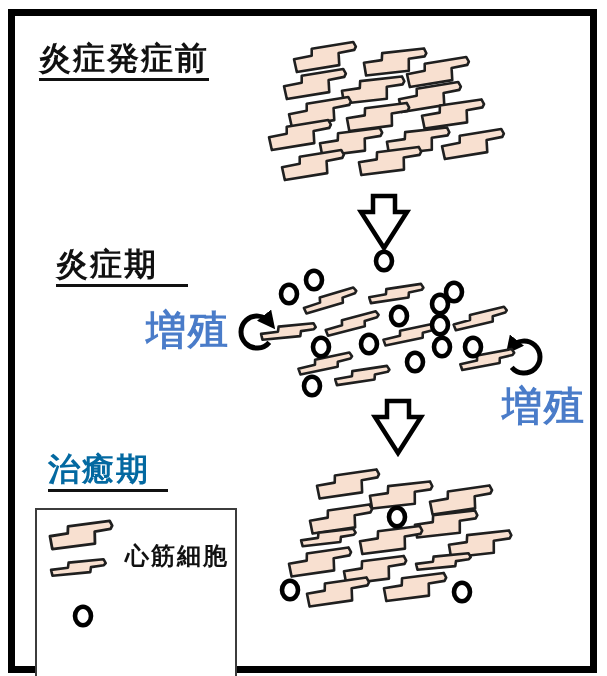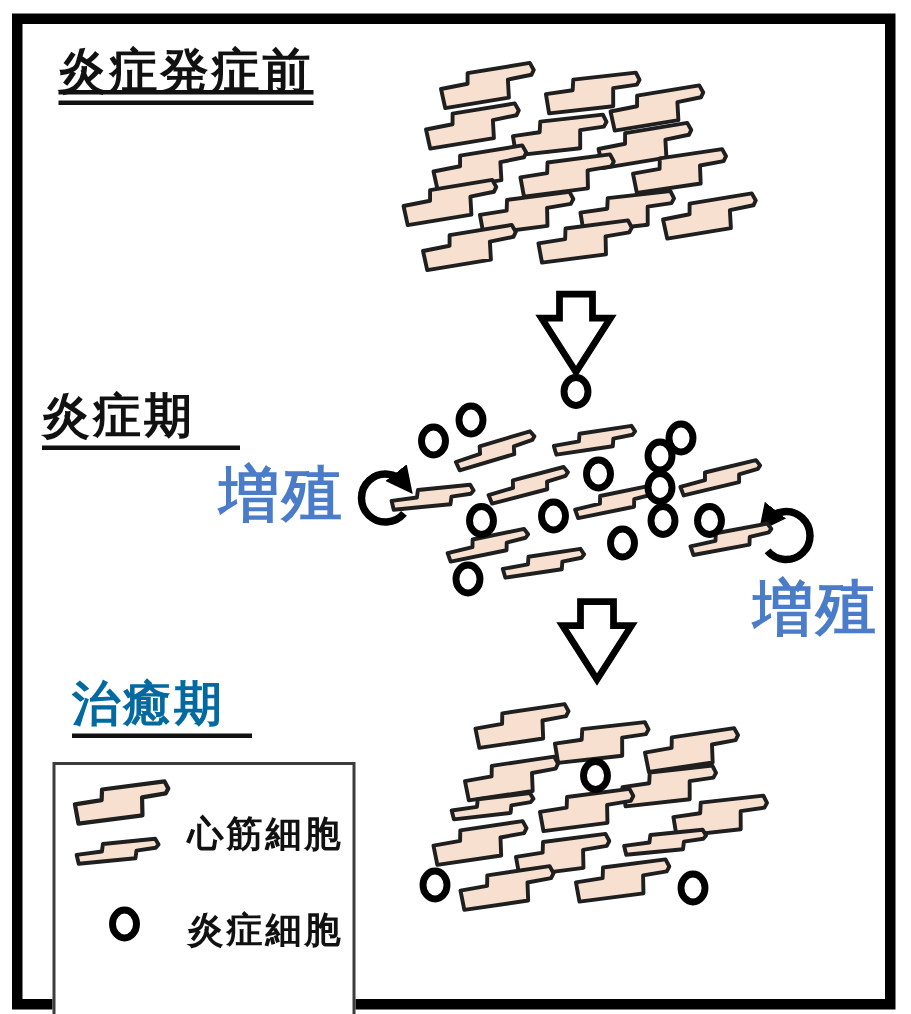--- a/index.html
+++ b/index.html
@@ -4,22 +4,22 @@
 <style>
   html,body{margin:0;padding:0;background:#fff;}
   body{width:607px;height:676px;position:relative;overflow:hidden;
        font-family:"Liberation Sans","DejaVu Sans",sans-serif;}
   .frame{position:absolute;left:8px;top:9px;width:589px;height:664px;
          box-sizing:border-box;border:7px solid #000;background:transparent;}
   .canvas{position:absolute;left:0;top:0;width:607px;height:676px;}
   .section-title{position:absolute;font-weight:700;font-size:32px;line-height:1.1;
          color:#111;border-bottom:3px solid #111;padding-bottom:2px;letter-spacing:2px;
          white-space:nowrap;}
-  .t-pre{left:39px;top:30px;text-decoration:underline;}
-  .t-inf{left:28px;top:247px;padding-right:30px;margin-top:13px;}
+  .t-pre{left:39px;top:41px;}
+  .t-inf{left:56px;top:247px;padding-right:30px;}
   .t-heal{left:48px;top:452px;padding-right:18px;}
   .prolif{position:absolute;font-weight:700;font-size:40px;line-height:1.05;
          letter-spacing:2px;white-space:nowrap;}
   .p-left{left:146px;top:309px;}
   .p-right{left:502px;top:385px;}
   .legend{position:absolute;left:35px;top:508px;width:202px;height:180px;
          box-sizing:border-box;border:2px solid #3c3c3c;background:#fff;}
   .legend svg{position:absolute;left:0;top:0;}
   .legend-label{position:absolute;left:88px;font-weight:600;font-size:24px;
          letter-spacing:2px;color:#111;white-space:nowrap;}
@@ -103,14 +103,13 @@
 <div class="prolif p-left" style="color: rgb(74, 124, 201);">増殖</div>
 <div class="prolif p-right" style="color: rgb(74, 124, 201);">増殖</div>
 
 <div class="legend">
   <svg width="198" height="144" viewBox="0 0 198 144" id="legend-svg">
       <path d="M2,10 L20,9 L21,2 L63,1 L65,6 L63,9 L47,10 L46,22 L3,23 Z" fill="#f8e0d0" stroke="#1f1f1f" stroke-width="2.8" stroke-linejoin="round" transform="translate(11 13) rotate(-6 33 12)"></path>
       <path d="M1,7 L18,6 L19,1 L54,0 L56,4 L54,6 L41,7 L40,12 L2,13 Z" fill="#f8e0d0" stroke="#1f1f1f" stroke-width="2.6" stroke-linejoin="round" transform="translate(13 51) rotate(-4 28 7)"></path>
       <ellipse cx="46" cy="106" rx="8" ry="9.3" fill="#fff" stroke="#000" stroke-width="4.6"></ellipse>
     </svg>
   <div class="legend-label l-cardio" style="color: rgb(17, 17, 17);">心筋細胞</div>
-  <div class="legend-label l-inflam" style="color: rgb(17, 17, 17);">炎症細胞</div>
 </div>
 
 </body></html>

